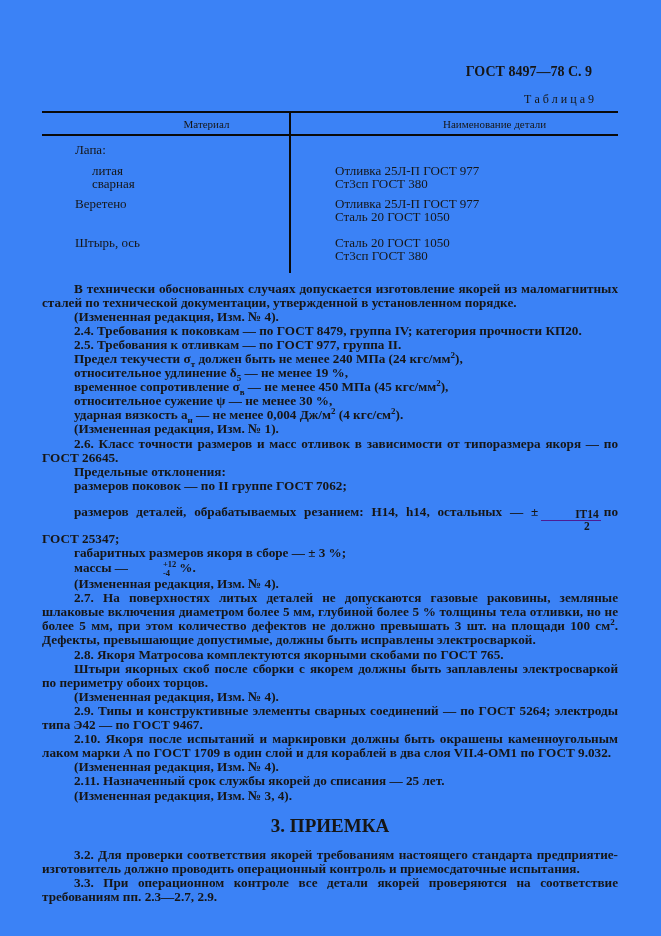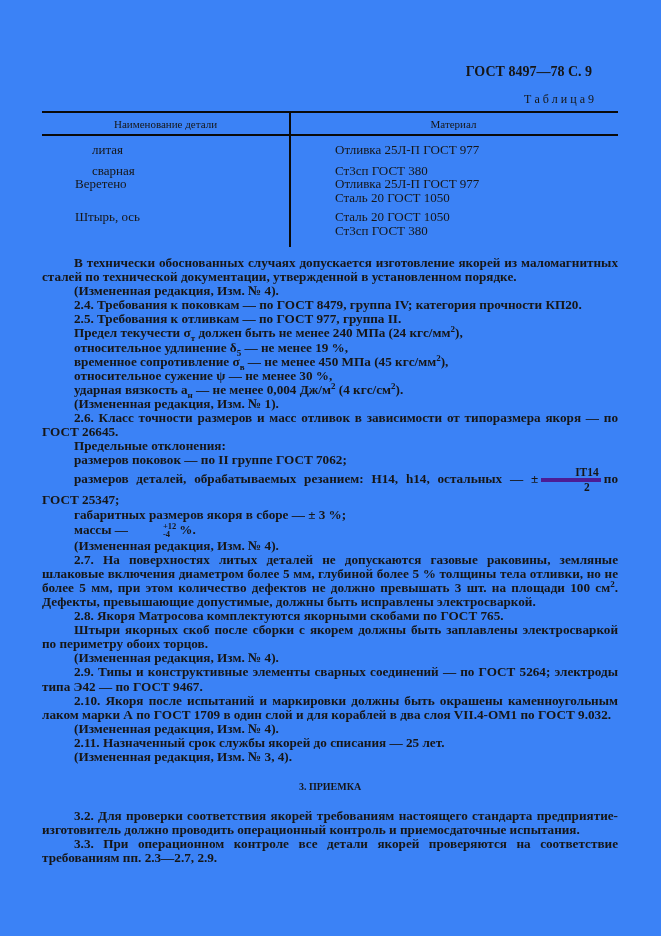--- a/index.html
+++ b/index.html
@@ -19,45 +19,49 @@
   .trow:nth-child(1){margin-top:4px;}
   .trow:nth-child(2){margin-top:7px;}
   .trow:nth-child(4){margin-top:6px;}
   .trow:nth-child(5){margin-top:12px;}
   .tc1{width:247px;padding-left:33px;box-sizing:border-box;}
   .tc1.ind{padding-left:50px;}
   .tc2{flex:1;padding-left:46px;box-sizing:border-box;}
   .bodytext{margin-top:9px;font-size:13.2px;line-height:14.1px;}
   .para{margin:0;text-indent:32px;text-align:justify;font-weight:bold;}
   .para.bold{font-weight:bold;}
-  .heading{margin:16px 0 15px;text-align:center;text-indent:0;font-weight:bold;font-size:10px;}
+  .heading{margin:16px 0 15px;text-align:center;text-indent:0;font-weight:bold;font-size:19px;}
   sup,sub{font-size:9px;line-height:0;}
   .frac{display:inline-block;vertical-align:middle;text-align:center;font-size:11.5px;line-height:11px;margin:0 3px;}
-  .frac .num{display:block;border-bottom:4px solid #4c1d95;padding:0 2px;}
+  .frac .num{display:block;border-bottom:1px solid #4c1d95;padding:0 2px;margin-top:16px;}
   .frac .den{display:block;}
   .tol{display:inline-block;vertical-align:middle;font-size:8.5px;line-height:8.5px;text-align:left;margin:0 3px;}
   .tol span{display:block;}
 </style>
 </head>
 <body>
 
 <div class="page">
   <div class="content">
 
     <div class="gost">ГОСТ 8497—78 С. 9</div>
 
     <div class="caption">Т а б л и ц а 9</div>
 
     <div class="gtable">
       <div class="gdivider"></div>
       <div class="thead">
+        <div class="th th2">Материал</div>
         <div class="th th1">Наименование детали</div>
-        <div class="th th2">Материал</div>
       </div>
       <div class="tbody" id="table-body">
+          <div class="trow">
+            <div class="tc1">Лапа:</div>
+            <div class="tc2"></div>
+          </div>
           <div class="trow">
             <div class="tc1 ind">литая</div>
             <div class="tc2">
               <div>Отливка 25Л-П ГОСТ 977</div>
             </div>
           </div>
           <div class="trow">
             <div class="tc1 ind">сварная</div>
             <div class="tc2">
               <div>Ст3сп ГОСТ 380</div>

